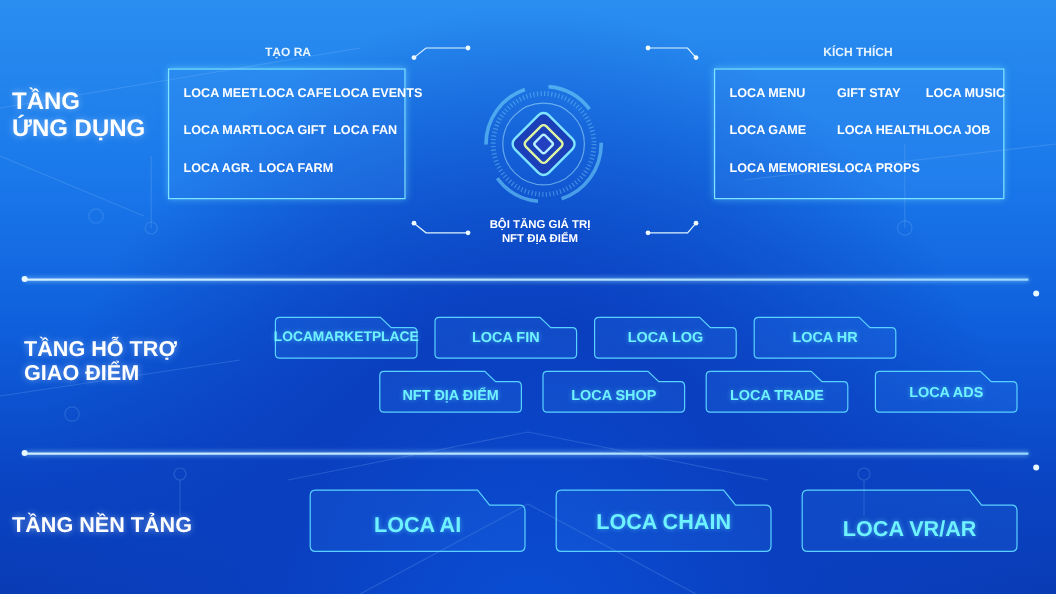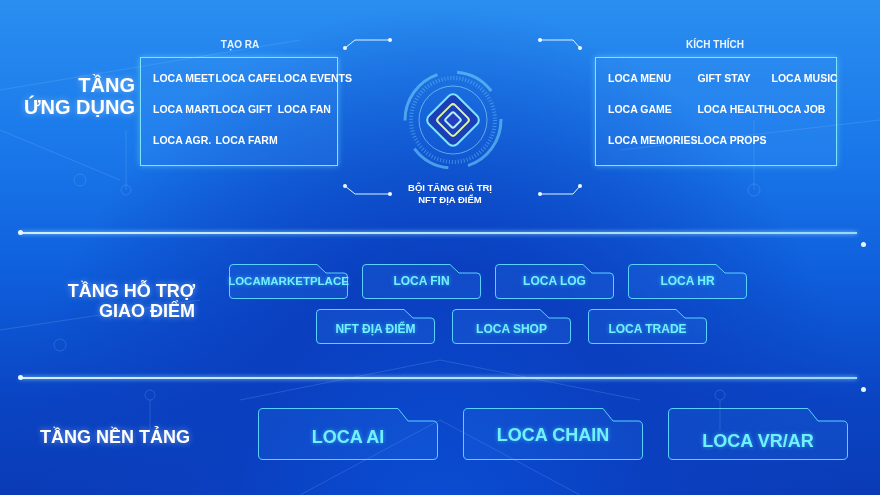--- a/index.html
+++ b/index.html
@@ -1,20 +1,20 @@
 <!DOCTYPE html>
 <html><head>
 <meta charset="utf-8">
 <style>
 *{box-sizing:border-box;margin:0;padding:0}
 body{width:880px;height:495px;overflow:hidden;font-family:"Liberation Sans",sans-serif;}
 #stage{position:relative;width:880px;height:495px;overflow:hidden;
  background:radial-gradient(ellipse at 50% 110%,#0a4fd6 0%,#0a3fbf 35%,transparent 70%),
  linear-gradient(180deg,#2a8ef0 0%,#1a78ea 30%,#0f5fdc 55%,#0a45c4 80%,#0a3bb5 100%);}
-.layer-title{position:absolute;color:#fff;font-weight:bold;text-align:right;text-shadow:0 0 6px rgba(180,220,255,.6);line-height:1.1}
+.layer-title{position:absolute;color:#fff;font-weight:bold;text-align:left;text-shadow:0 0 6px rgba(180,220,255,.6);line-height:1.1}
 .grp-label{position:absolute;color:#e8f4ff;font-size:10px;font-weight:bold;text-align:center}
 .app-box{position:absolute;border:1.5px solid #7fe4ff;background:rgba(80,170,255,.15);
  box-shadow:0 0 6px rgba(120,230,255,.5);display:grid;grid-template-columns:1fr 1fr 1fr;padding:8px 10px 6px 12px;row-gap:0}
 .app-item{color:#fff;font-size:10.5px;font-weight:bold;height:25px;line-height:25px;white-space:nowrap}
 .hline{position:absolute;height:1.5px;background:linear-gradient(90deg,#cfefff,#9ad8ff);box-shadow:0 0 4px #9ad8ff}
 .dot{position:absolute;width:5px;height:5px;border-radius:50%;background:#e8f8ff}
 .tagwrap{position:absolute}
 .tagwrap svg{position:absolute;left:0;top:0;overflow:visible}
 .tagtext{position:absolute;left:0;top:0;width:100%;height:100%;display:flex;align-items:center;justify-content:center;text-align:center;color:#6ff2ff;font-weight:bold;line-height:1.1;text-shadow:0 0 4px rgba(110,240,255,.5)}
 .caption{position:absolute;color:#fff;font-size:9.5px;font-weight:bold;text-align:center;line-height:1.25}
@@ -159,20 +159,26 @@
         <path d="M4 .5 H88 L97 9 H115 Q118.5 9 118.5 13 V31 Q118.5 34.5 115 34.5 H4 Q.5 34.5 .5 31 V4 Q.5 .5 4 .5Z" fill="rgba(60,150,255,.15)" stroke="#5ad2ff"></path>
       </svg>
   <div class="tagtext" style="font-size:12px;padding-top:6px">LOCA SHOP</div>
  </div>
  <div class="tagwrap" style="left:588px;top:309px;width:119px;height:35px">
   <svg width="119" height="35">
         <path d="M4 .5 H88 L97 9 H115 Q118.5 9 118.5 13 V31 Q118.5 34.5 115 34.5 H4 Q.5 34.5 .5 31 V4 Q.5 .5 4 .5Z" fill="rgba(60,150,255,.15)" stroke="#5ad2ff"></path>
       </svg>
   <div class="tagtext" style="font-size:12px;padding-top:6px">LOCA TRADE</div>
  </div>
+ <div class="tagwrap" style="left:729px;top:309px;width:119px;height:35px">
+  <svg width="119" height="35">
+        <path d="M4 .5 H88 L97 9 H115 Q118.5 9 118.5 13 V31 Q118.5 34.5 115 34.5 H4 Q.5 34.5 .5 31 V4 Q.5 .5 4 .5Z" fill="rgba(60,150,255,.15)" stroke="#5ad2ff"></path>
+      </svg>
+  <div class="tagtext" style="font-size:12px;padding-top:2px">LOCA ADS</div>
+ </div>
 
  <div class="layer-title" style="left:10px;top:428px;width:180px;font-size:18px">TẦNG NỀN TẢNG</div>
 
  <div class="tagwrap" style="left:258px;top:408px;width:180px;height:52px">
   <svg width="180" height="52">
         <path d="M5 .5 H140 L150 13 H175 Q179.5 13 179.5 18 V47 Q179.5 51.5 175 51.5 H5 Q.5 51.5 .5 47 V5 Q.5 .5 5 .5Z" fill="rgba(60,150,255,.12)" stroke="#5ad2ff"></path>
       </svg>
   <div class="tagtext" style="font-size:18px;padding-top:8px">LOCA AI</div>
  </div>
  <div class="tagwrap" style="left:463px;top:408px;width:180px;height:52px">

